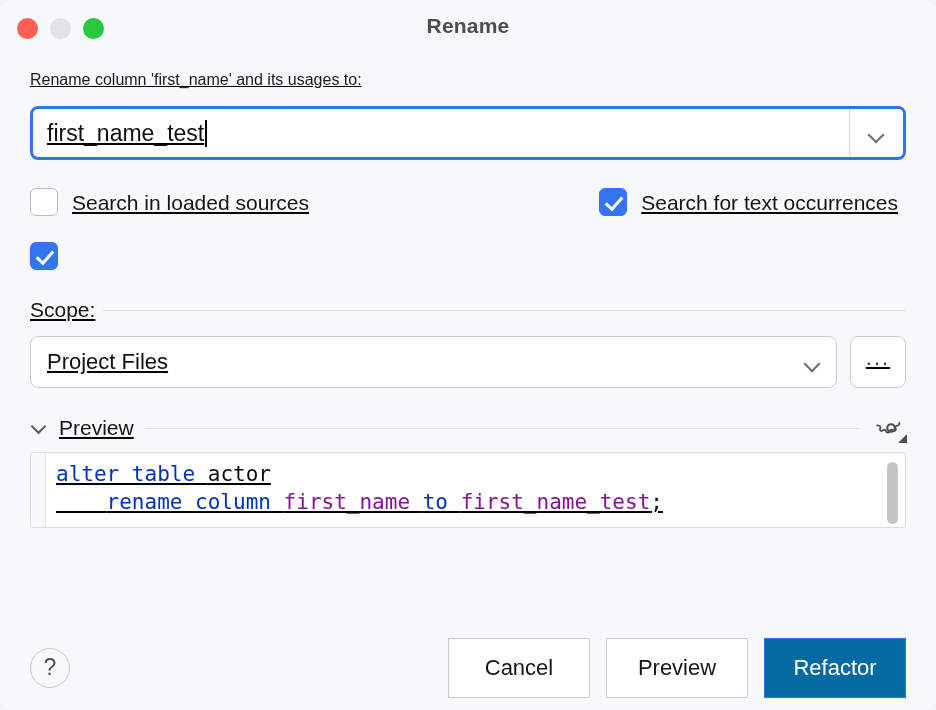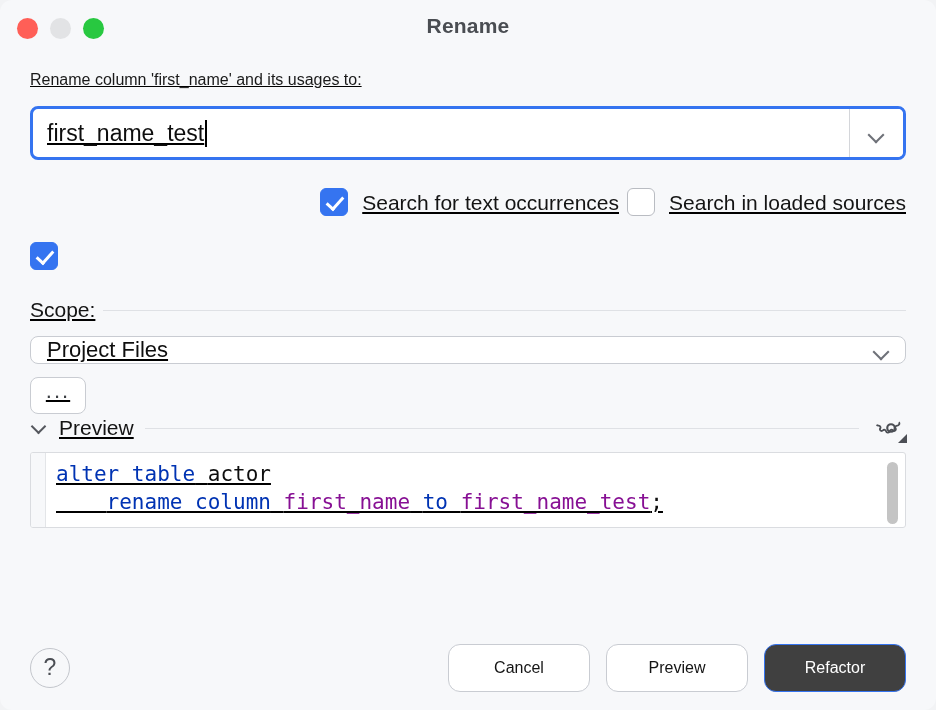--- a/index.html
+++ b/index.html
@@ -183,21 +183,20 @@
     height: 1px;
     background: #dfe1e5;
   }
 
   .scope-row {
     display: flex;
     align-items: stretch;
     gap: 13px;
     margin-top: 14px;
     height: 52px;
-    flex-direction: column;
   }
   .combo {
     flex: 1;
     background: #fff;
     border: 1.5px solid #c9ccd2;
     border-radius: 8px;
     display: flex;
     align-items: center;
     padding: 0 16px;
   }
@@ -319,36 +318,36 @@
     justify-content: center;
     background: transparent;
     padding-bottom: 2px;
   }
   .btns {
     margin-left: auto;
     display: flex;
     gap: 16px;
   }
   .btn {
-    height: 48px;
+    height: 60px;
     min-width: 142px;
-    border-radius: 12px;
-    font-size: 16px;
+    border-radius: 0;
+    font-size: 22px;
     display: flex;
     align-items: center;
     justify-content: center;
     padding: 0 22px;
   }
   .btn.secondary {
     background: #fff;
     border: 1.5px solid #c9ccd2;
     color: #141414;
   }
   .btn.primary {
-    background: #404040;
+    background: #0369a1;
     border: 1.5px solid #3574f0;
     color: #ffffff;
   }
 </style>
 </head>
 <body>
 
 <div class="dialog">
 
   <div class="titlebar">
@@ -369,27 +368,27 @@
         <span>first_name_test</span>
           <span class="caret"></span>
       </div>
       <div class="field-arrow">
         <span class="chev"></span>
       </div>
     </div>
 
     <div class="checks">
       <div class="check-line row1">
+        <div class="check-item">
+          <span class="box off"></span>
+          <span class="check-label">Search in loaded sources</span>
+        </div>
         <div class="check-item right">
           <span class="box on"></span>
           <span class="check-label">Search for text occurrences</span>
-        </div>
-        <div class="check-item">
-          <span class="box off"></span>
-          <span class="check-label">Search in loaded sources</span>
         </div>
       </div>
       <div class="check-line">
         <div class="check-item">
           <span class="box on"></span>
         </div>
       </div>
     </div>
 
     <div class="sect-head">

